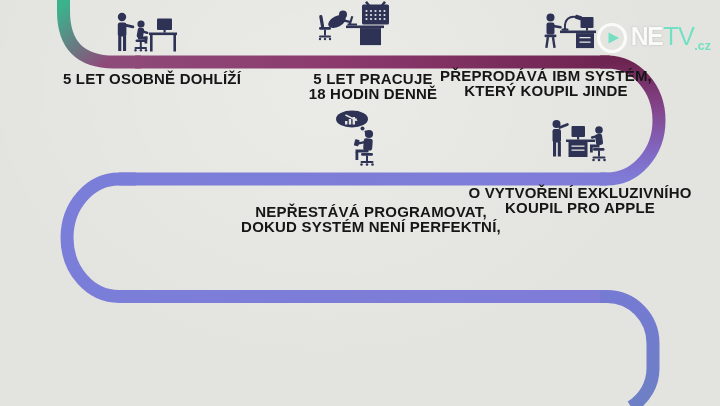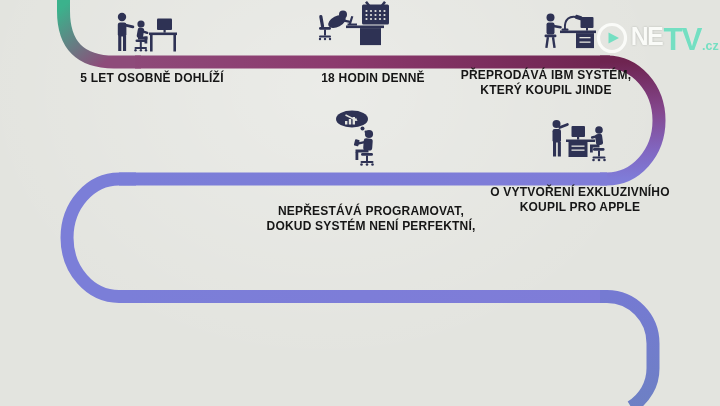--- a/index.html
+++ b/index.html
@@ -7,30 +7,30 @@
          font-family:"Liberation Sans",sans-serif;}
   .glow{position:absolute;inset:0;background:radial-gradient(ellipse at 45% 22%,rgba(255,255,255,0.28),rgba(255,255,255,0) 62%);pointer-events:none;}
   .ribbon{position:absolute;left:0;top:0;}
   .icon{position:absolute;}
   .i1{left:114px;top:12px;width:64px;height:40px;}
   .i2{left:312px;top:1px;width:92px;height:47px;}
   .i3{left:540px;top:11px;width:58px;height:38px;}
   .i4{left:335px;top:110px;width:54px;height:58px;}
   .i5{left:549px;top:118px;width:62px;height:50px;}
   .txt{position:absolute;transform:translateX(-50%);text-align:center;font-weight:bold;
-       font-size:12px;line-height:15px;color:#161616;letter-spacing:0.2px;white-space:nowrap;}
+       font-size:15px;line-height:15px;color:#161616;letter-spacing:0.2px;white-space:nowrap;}
   .t1{left:152px;top:71px;}
   .t2{left:373px;top:71px;}
   .t3{left:546px;top:68px;}
   .t4{left:371px;top:204px;}
   .t5{left:580px;top:185px;}
   .logo{position:absolute;left:595px;top:13px;height:36px;display:flex;align-items:flex-start;margin-top:8px;}
   .logo-ne{font-weight:bold;font-size:26px;color:#fafbf8;letter-spacing:-1.5px;margin-left:1px;
            text-shadow:0 0 2px rgba(110,115,110,0.45);transform:scaleX(0.95);}
-  .logo-tv{font-weight:bold;font-size:32px;color:#74dfc2;letter-spacing:-1px;
+  .logo-tv{font-weight:normal;font-size:26px;color:#74dfc2;letter-spacing:-1px;
            text-shadow:0 0 1px rgba(255,255,255,0.5);transform:scaleX(0.98);}
   .logo-cz{font-weight:bold;font-size:12.5px;color:#74dfc2;align-self:flex-end;padding-bottom:4px;}
 </style>
 </head>
 <body>
 
 <div class="stage">
   <div class="glow"></div>
 
   <svg class="ribbon" width="720" height="406" viewBox="0 0 720 406">
@@ -207,20 +207,21 @@
         <circle cx="50" cy="42" r="1.3"></circle>
         <circle cx="55.5" cy="42" r="1.3"></circle>
     </g>
   </svg>
 
   <div class="txt t1">
     <div>5 LET OSOBNĚ DOHLÍŽÍ</div>
     <div></div>
   </div>
   <div class="txt t2">
+    <div>5 LET PRACUJE</div>
     <div>18 HODIN DENNĚ</div>
     <div></div>
   </div>
   <div class="txt t3">
     <div>PŘEPRODÁVÁ IBM SYSTÉM,</div>
     <div>KTERÝ KOUPIL JINDE</div>
     <div></div>
   </div>
   <div class="txt t4">
     <div>NEPŘESTÁVÁ PROGRAMOVAT,</div>

